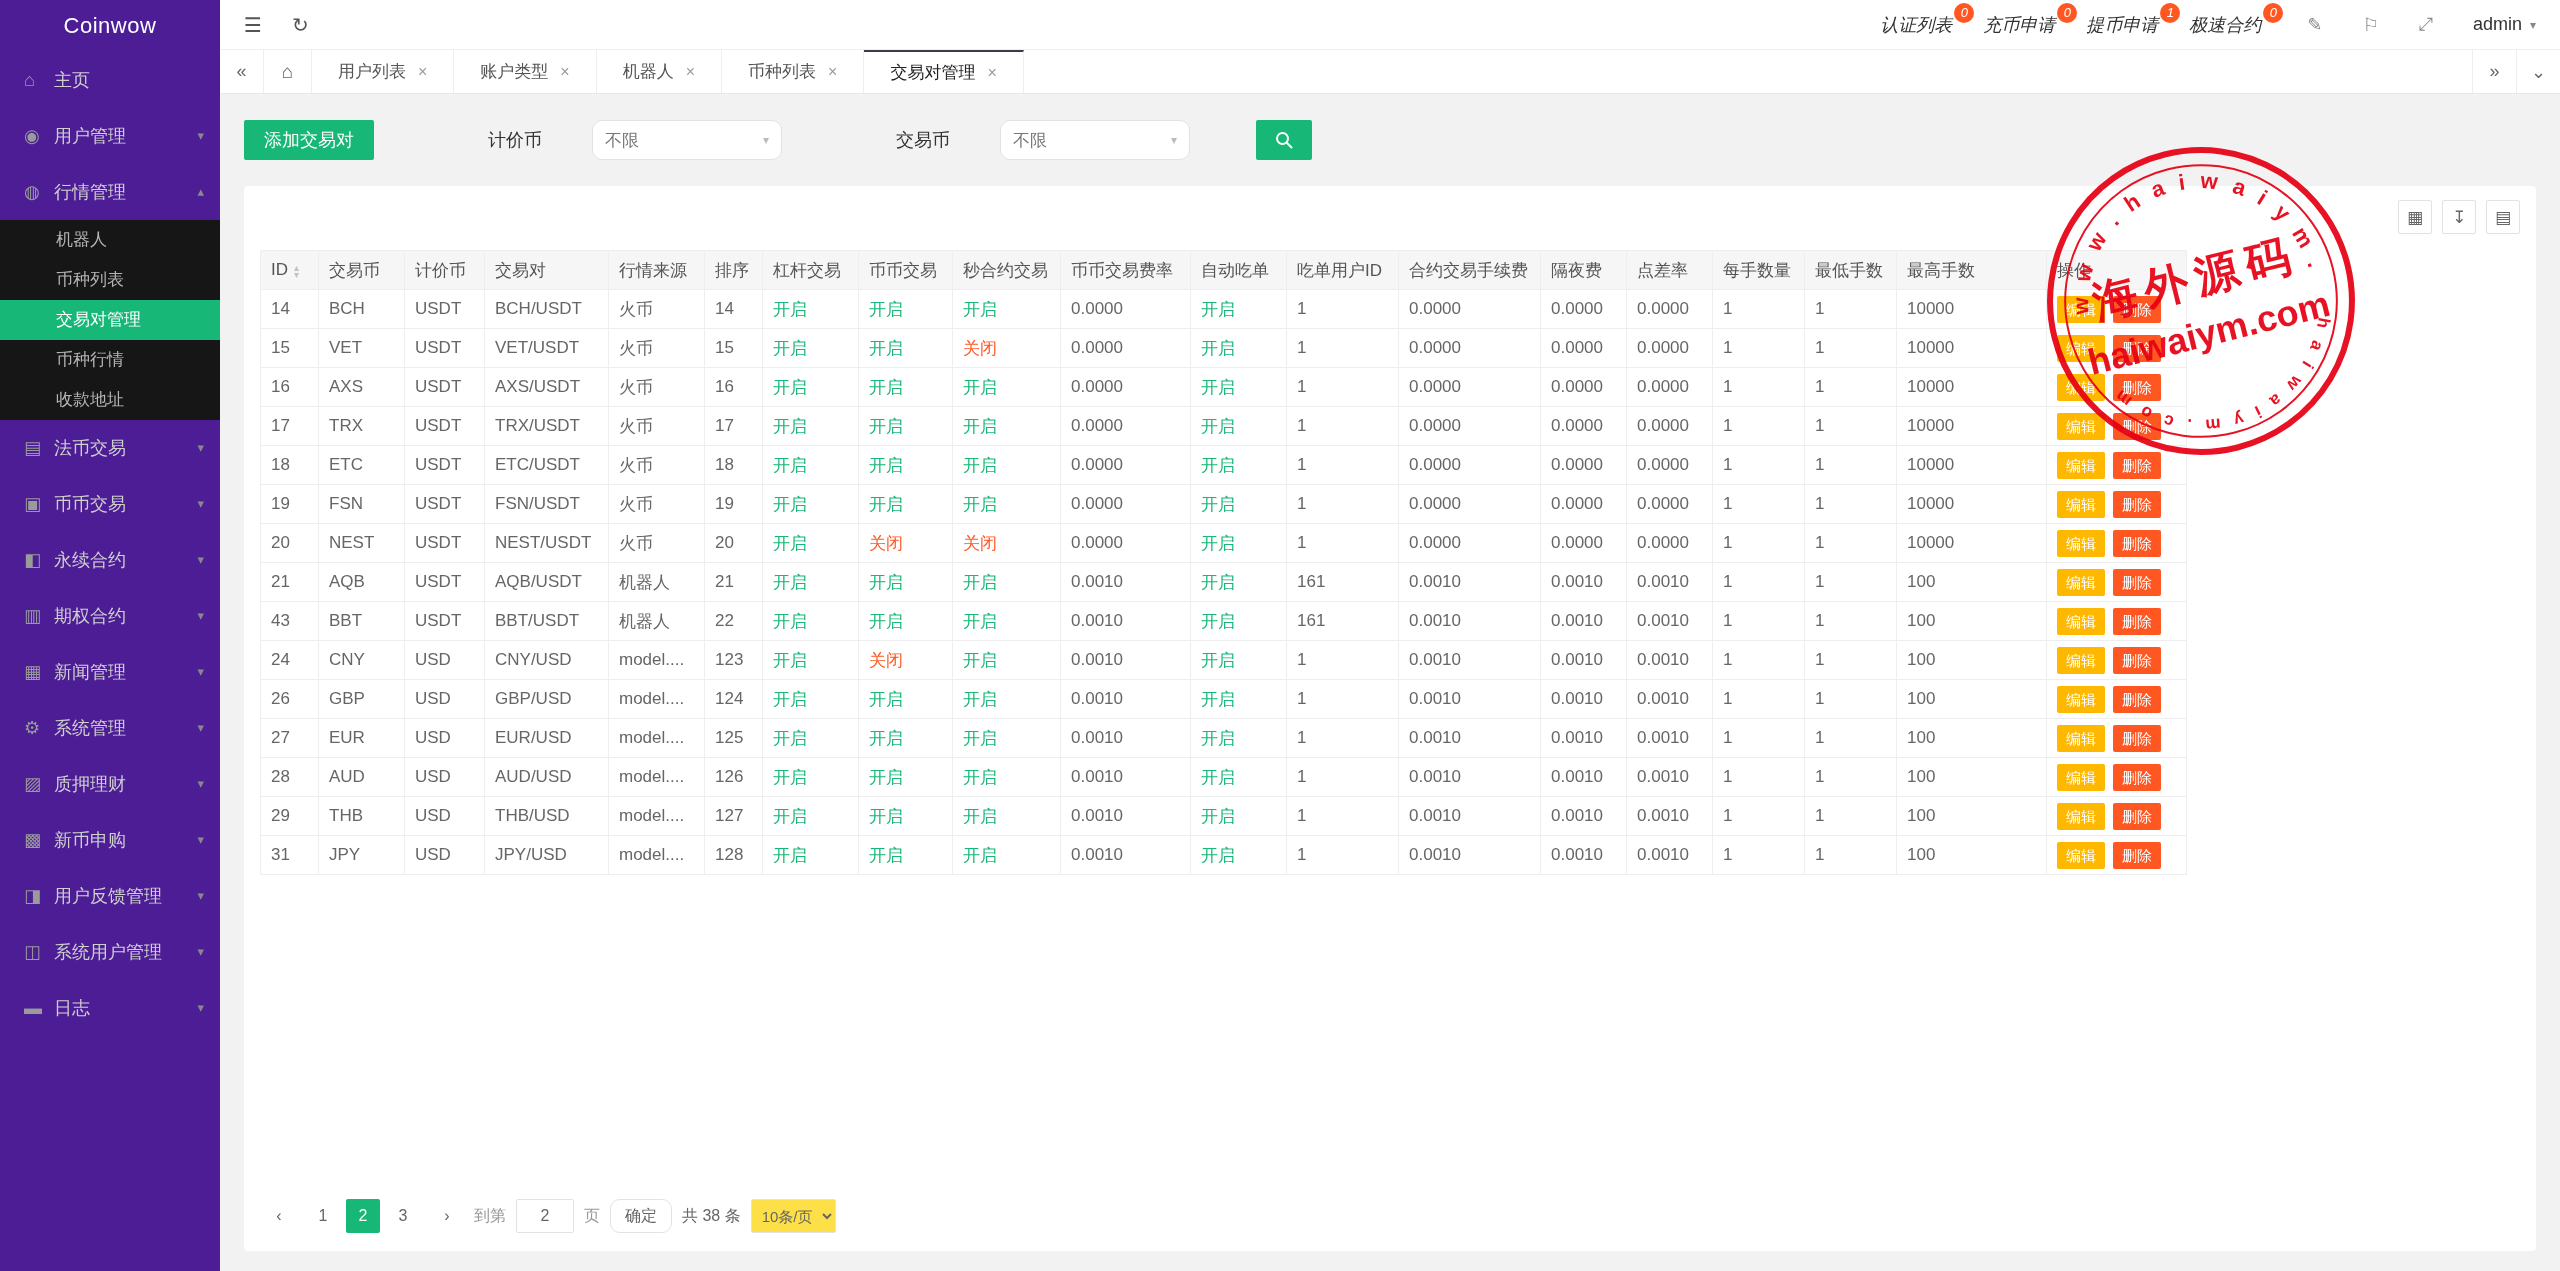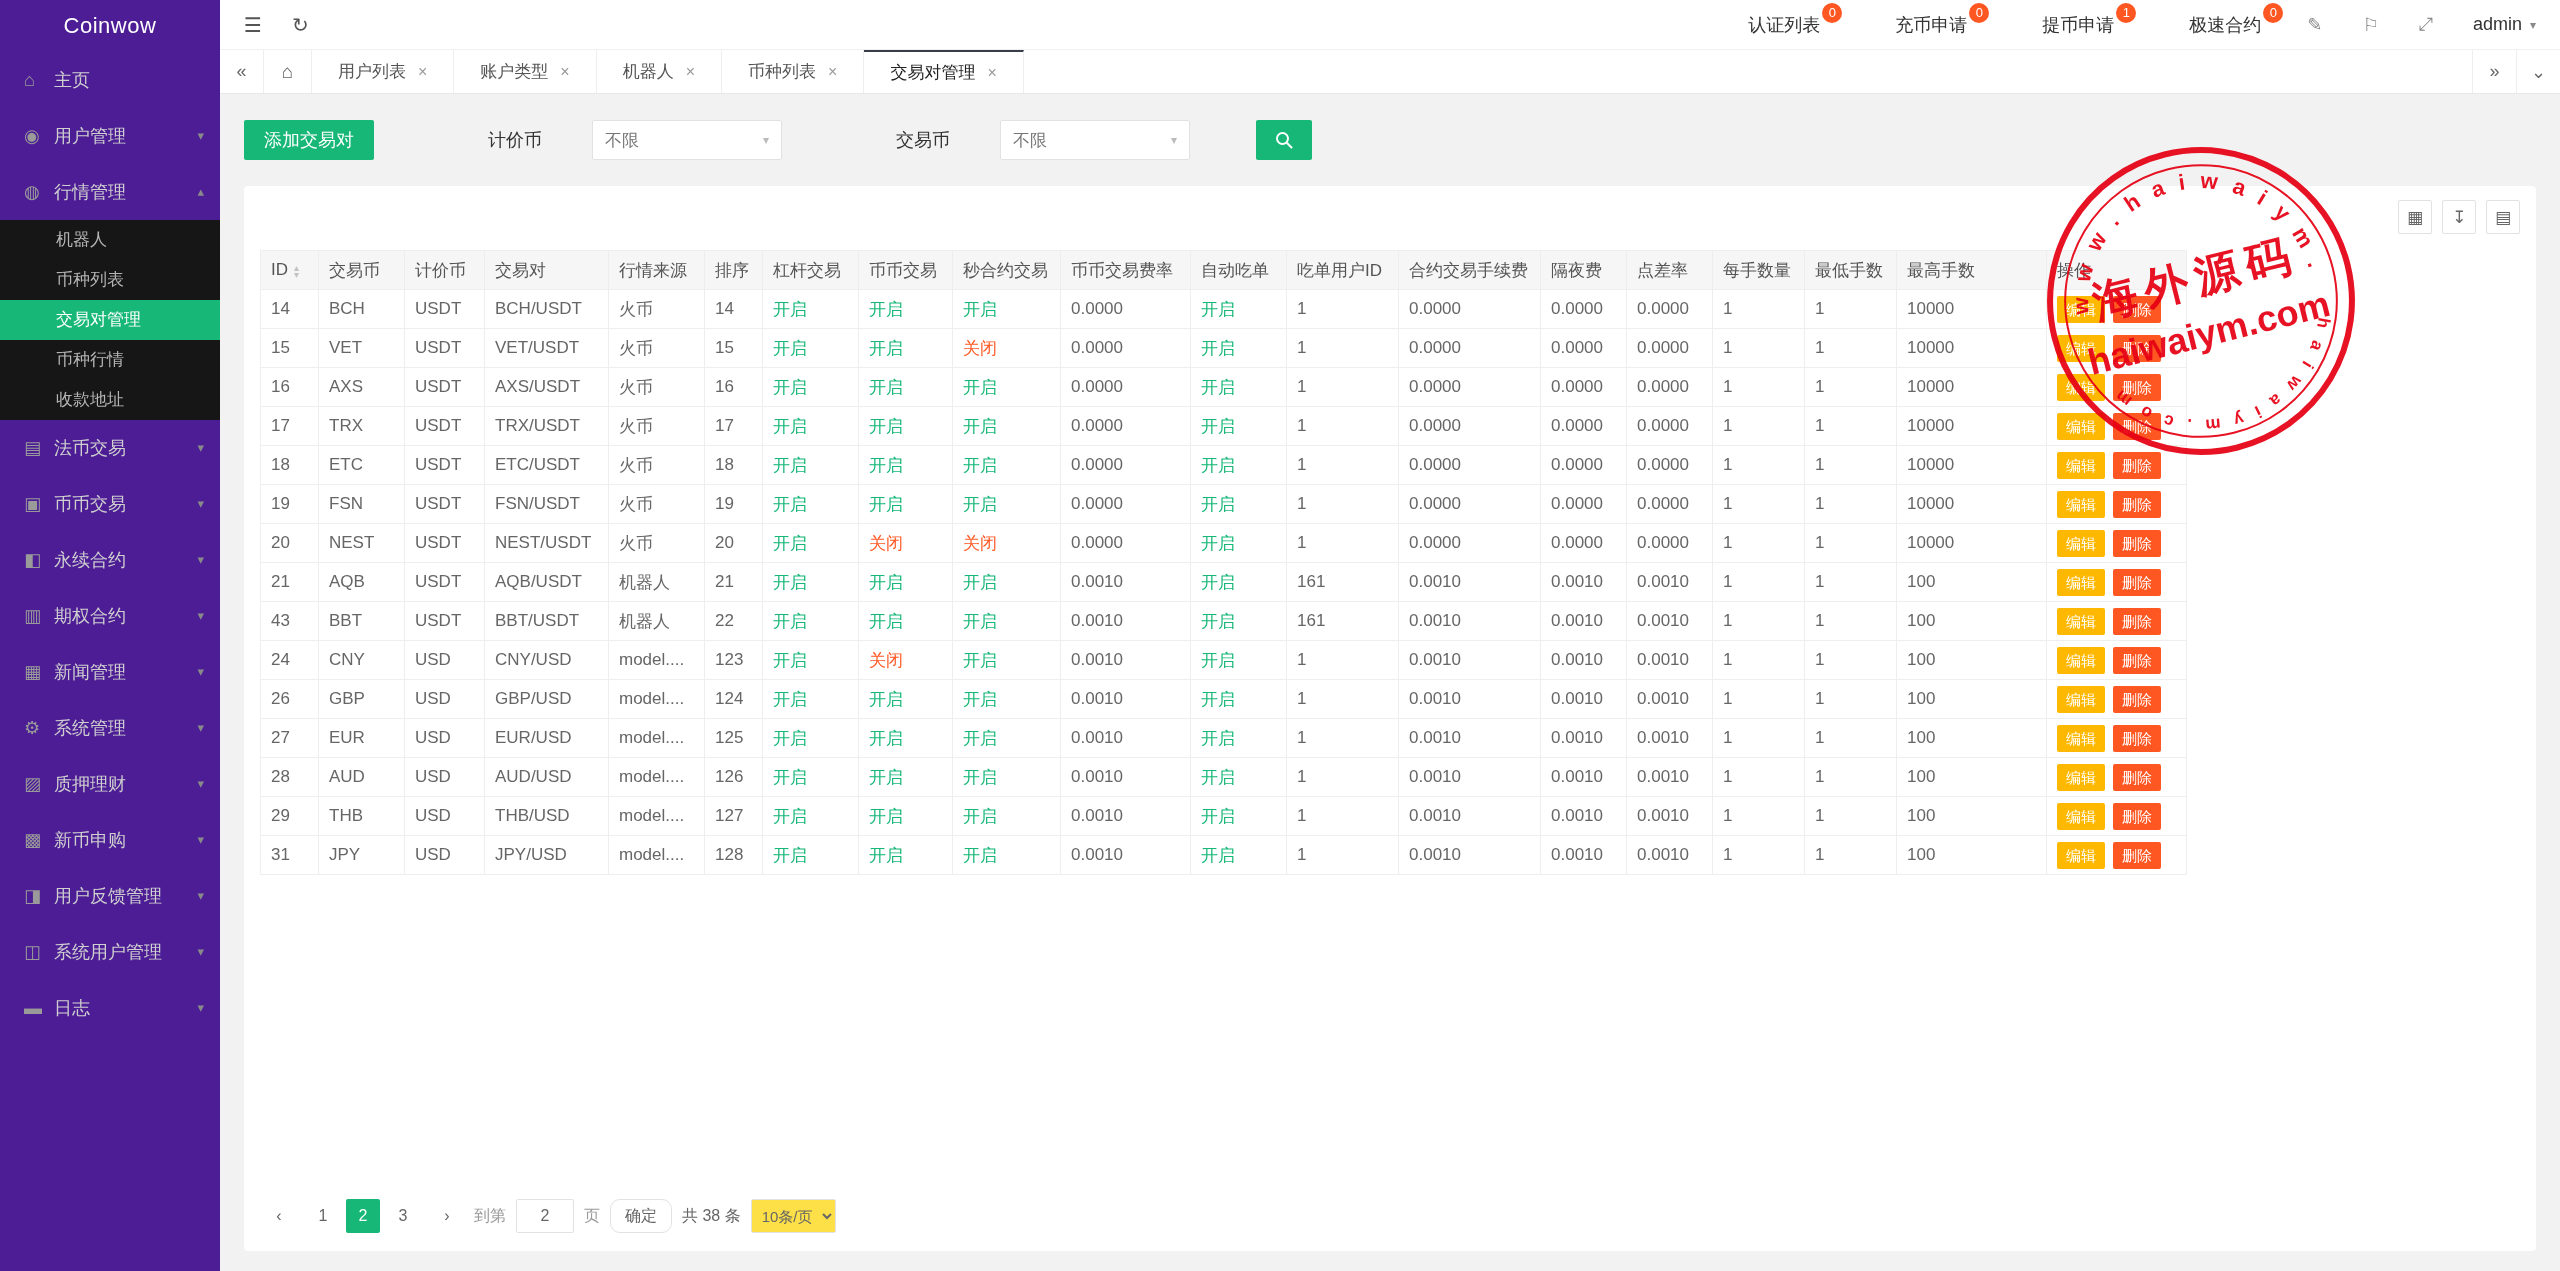--- a/index.html
+++ b/index.html
@@ -52,21 +52,21 @@
   .tab-close { font-size:16px; color:#9a9a9a; cursor:pointer; }
   .tabbar-right { display:flex; }
 
   
   .content { flex:1; display:flex; flex-direction:column; background:#f2f2f2;
     padding:26px 24px 20px 24px; overflow:hidden; }
   .toolbar { display:flex; align-items:center; flex:0 0 auto;gap:36px; }
   .btn-add { height:40px; line-height:40px; padding:0 20px; background:#16b777;
     color:#fff; font-size:18px; border-radius:2px; cursor:pointer; }
   .f-label { font-size:18px; color:#333; margin-left:78px; margin-right:14px; }
-  .select { width:190px; height:40px; border:1px solid #e2e2e2; border-radius:2px;
+  .select { width:190px; height:40px; border:1px solid #e2e2e2; border-radius:10px;
     background:#fff; display:flex; align-items:center; justify-content:space-between;
     padding:0 12px; font-size:17px; color:#777; cursor:pointer; }
   .select .caret { color:#bbb; }
   .btn-search { width:56px; height:40px; margin-left:30px; background:#16b777;
     border-radius:2px; display:flex; align-items:center; justify-content:center; cursor:pointer; }
 
   
   .card { margin-top:26px; background:#ffffff; border-radius:4px; flex:1;
     padding:14px 16px; position:relative; display:flex; flex-direction:column; overflow:hidden; }
   .card-tools { position:absolute; top:14px; right:16px; display:flex; gap:10px; }
@@ -194,21 +194,21 @@
 </div>
 
 <div class="main">
 
   <div class="topbar">
     <div class="topbar-left">
       <span class="tb-icon">☰</span>
       <span class="tb-icon">↻</span>
     </div>
     <div class="topbar-right">
-      <span id="topbar-nav" style="display:flex;gap:69px;">
+      <span id="topbar-nav" style="display:flex;gap:25px;font-style:italic;">
           <span class="nav-link"><span>认证列表</span><span class="badge">0</span></span>
           <span class="nav-link"><span>充币申请</span><span class="badge">0</span></span>
           <span class="nav-link"><span>提币申请</span><span class="badge">1</span></span>
           <span class="nav-link"><span>极速合约</span><span class="badge">0</span></span>
         </span>
       <span class="tb-icon" style="font-size:18px;color:#888;">✎</span>
       <span class="tb-icon" style="font-size:18px;color:#888;">⚐</span>
       <span class="tb-icon" style="font-size:18px;color:#888;">⤢</span>
       <span class="user-box">
         <span>admin</span>

